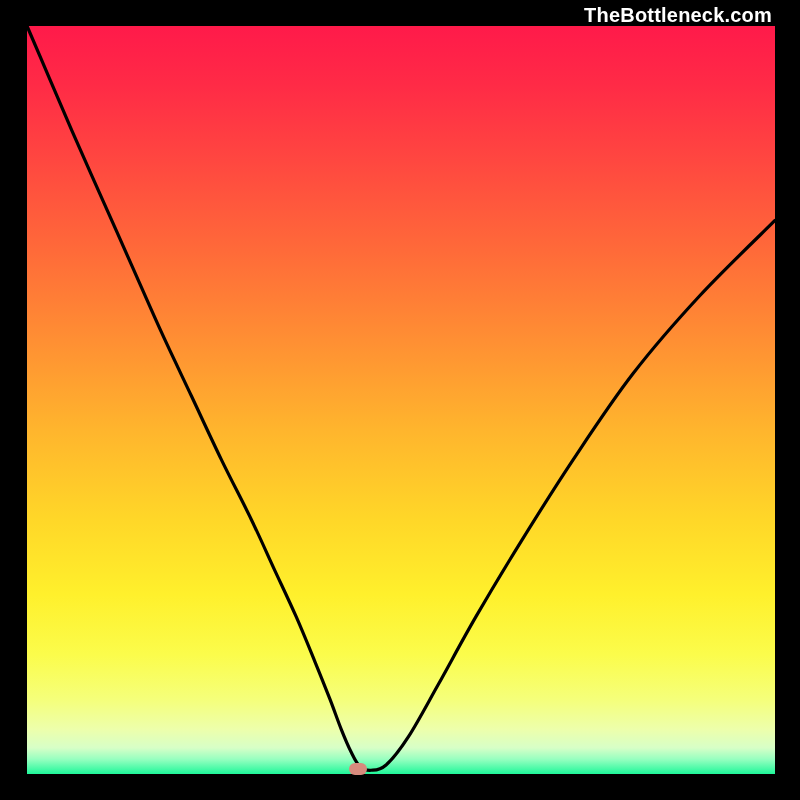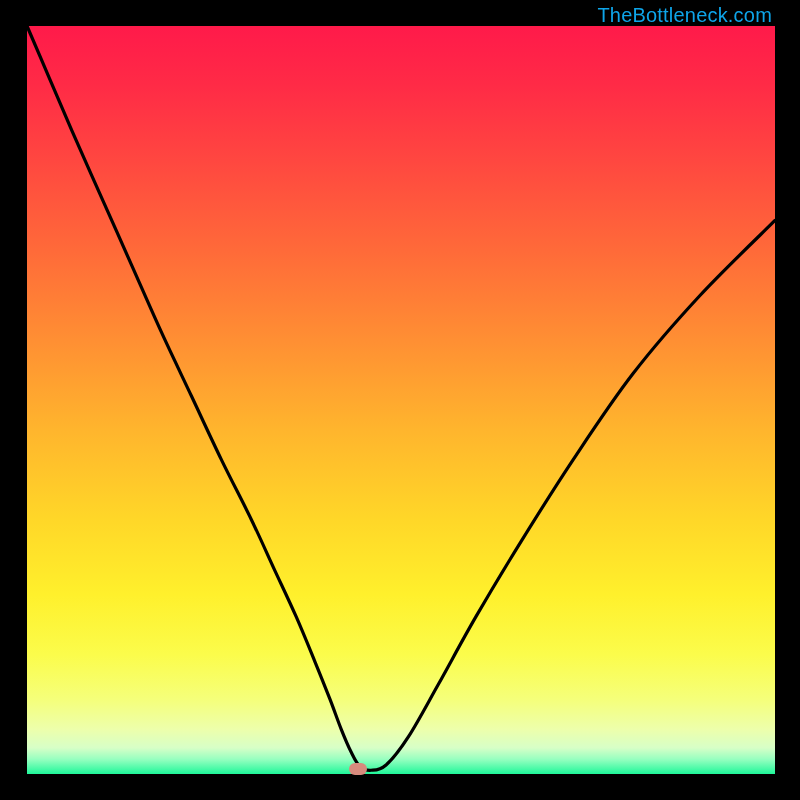--- a/index.html
+++ b/index.html
@@ -42,22 +42,22 @@
       #98ffc0 98%,
       #1ff79a 100%
     );
   }
   .watermark {
     position: absolute;
     top: 4px;
     right: 28px;
     font-family: Arial, Helvetica, sans-serif;
     font-size: 20px;
-    font-weight: 400;
-    color: #0ea5e9;
+    font-weight: 700;
+    color: #ffffff;
     letter-spacing: 0.2px;
   }
   svg.curve {
     position: absolute;
     left: 27px;
     top: 26px;
     width: 748px;
     height: 748px;
     overflow: visible;
   }

